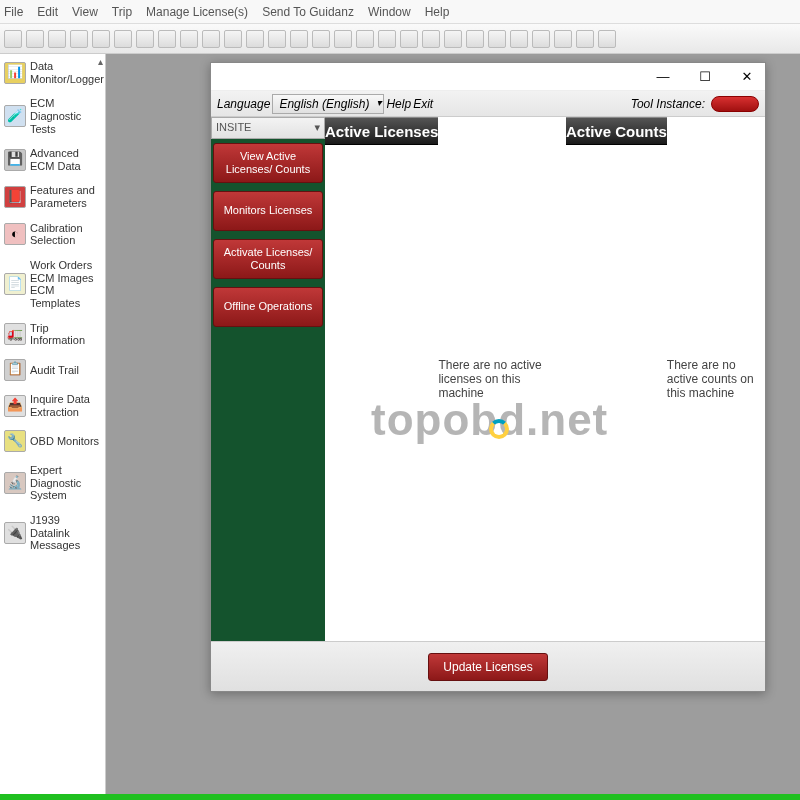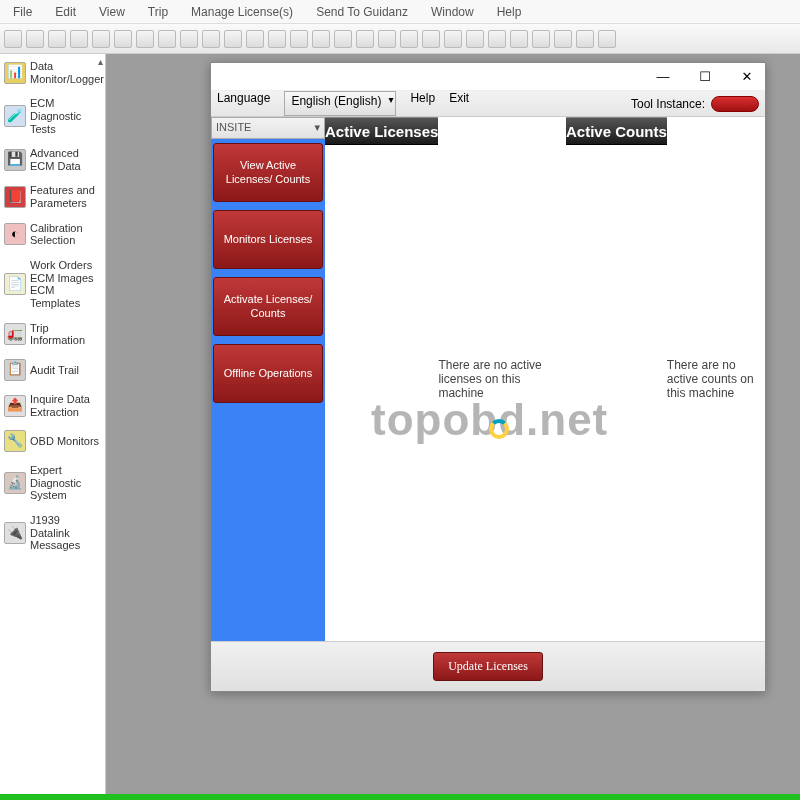--- a/index.html
+++ b/index.html
@@ -1,54 +1,54 @@
 <!DOCTYPE html>
 <html><head>
 <meta charset="utf-8">
 <style>
 * { box-sizing: border-box; margin: 0; padding: 0; font-family: 'Segoe UI', Tahoma, sans-serif; }
 body { width: 800px; height: 800px; background: #f0f0f0; overflow: hidden; }
 
 .menubar { height: 24px; background: #f8f8f8; display: flex; align-items: center; padding: 0 4px; font-size: 12px; color: #555; border-bottom: 1px solid #ddd; }
-.menubar span { margin-right: 14px; cursor: default; margin-left: 9px; }
+.menubar span { margin-right: 14px; cursor: default; }
 
 .toolbar { height: 30px; background: linear-gradient(#fafafa,#e8e8e8); border-bottom: 1px solid #ccc; display: flex; align-items: center; padding: 0 4px; gap: 4px; }
 .toolbar .tbtn { width: 18px; height: 18px; background: linear-gradient(#f5f5f5,#dcdcdc); border: 1px solid #bbb; border-radius: 2px; }
 
 .main { display: flex; height: calc(100% - 54px - 6px); }
 .sidebar { width: 106px; background: #fff; border-right: 1px solid #ccc; overflow-y: auto; font-size: 11px; position: relative; }
 .sidebar-item { display: flex; align-items: center; padding: 6px 4px; gap: 4px; line-height: 1.15; }
 .sidebar-item .sicon { width: 22px; height: 22px; flex-shrink: 0; border: 1px solid #aaa; border-radius: 2px; display:flex; align-items:center; justify-content:center; font-size: 13px; }
 .sidebar-item .stxt { flex: 1; color: #333; }
 .sidebar .scroll-arrow { position: absolute; right: 2px; top: 2px; font-size: 10px; color: #666; }
 
 .workspace { flex: 1; background: #9d9d9d; position: relative; }
 
 .dialog { position: absolute; left: 104px; top: 8px; width: 556px; height: 630px; background: #fff; border: 1px solid #888; box-shadow: 0 2px 10px rgba(0,0,0,.3); display: flex; flex-direction: column; }
 .titlebar { height: 28px; background: #fff; display: flex; align-items: center; justify-content: flex-end; padding: 0 6px; gap: 18px; border-bottom: 1px solid #eee;}
 .titlebar .winbtn { width: 24px; height: 18px; display: flex; align-items:center; justify-content:center; font-size: 13px; font-family: Arial; }
 
-.dlg-menubar { height: 26px; background: linear-gradient(#f2f2f2,#e6e6e6); display: flex; font-size: 12px; border-bottom: 1px solid #ccc; padding: 0 6px; gap: 14px; }
+.dlg-menubar { height: 26px; background: linear-gradient(#f2f2f2,#e6e6e6); display: flex; align-items: center; font-size: 12px; border-bottom: 1px solid #ccc; padding: 0 6px; gap: 2px; font-style: italic; }
 .lang-select { background: linear-gradient(#f8f8f8,#e0e0e0); border: 1px solid #aaa; padding: 2px 14px 2px 6px; font-size: 12px; position: relative; }
 .lang-select::after { content: '▾'; position: absolute; right: 2px; font-size: 10px; }
 .dlg-menubar .right { margin-left: auto; display: flex; align-items: center; gap: 6px;}
 .tool-badge { width: 48px; height: 16px; background: linear-gradient(#d83030,#a01010); border-radius: 8px; border: 1px solid #8a0000; }
 
 .dlg-body { flex: 1; display: flex; }
-.dlg-left { width: 114px; background: #3b82f6; display: flex; flex-direction: column; }
+.dlg-left { width: 114px; background: #14532d; display: flex; flex-direction: column; }
 .insite-select { height: 22px; background: linear-gradient(#f3f3f3,#e2e2e2); border: 1px solid #aaa; font-size: 11px; padding: 3px 4px; color: #555; position: relative;}
 .insite-select::after { content: '▾'; position: absolute; right: 4px; }
-.red-btn { margin: 4px 2px; height: 59px; background: linear-gradient(#c03838,#8c1818); border: 1px solid #661010; border-radius: 3px; color: #fff; font-size: 11px; display: flex; align-items: center; justify-content: center; text-align: center; padding: 13px 4px; line-height: 1.2; cursor: pointer; }
+.red-btn { margin: 4px 2px; height: 40px; background: linear-gradient(#c03838,#8c1818); border: 1px solid #661010; border-radius: 3px; color: #fff; font-size: 11px; display: flex; align-items: center; justify-content: center; text-align: center; padding: 13px 4px; line-height: 1.2; cursor: pointer; }
 
 .dlg-right { flex: 1; display: flex; flex-direction: row; }
 .section-header { height: 28px; background: linear-gradient(#555,#1a1a1a); color: #fff; font-weight: bold; font-size: 15px; display: flex; align-items: center; justify-content: center; border-top: 1px solid #888; border-bottom: 1px solid #000;}
 .section-body { flex: 1; background: #fff; display: flex; align-items: center; justify-content: center; font-size: 12px; color: #444; position: relative; }
 
 .dlg-footer { height: 50px; background: linear-gradient(#f0f0f0,#e0e0e0); display: flex; align-items: center; justify-content: center; border-top: 1px solid #ccc;}
-.update-btn { background: linear-gradient(#c03838,#8c1818); border: 1px solid #661010; border-radius: 3px; color: #fff; font-size: 12px; padding: 6px 14px; cursor: pointer; font-family: Liberation Serif, serif; }
+.update-btn { background: linear-gradient(#c03838,#8c1818); border: 1px solid #661010; border-radius: 3px; color: #fff; font-size: 12px; padding: 6px 14px; cursor: pointer; }
 
 .watermark { position: absolute; left: 160px; top: 332px; font-size: 44px; font-weight: bold; color: rgba(120,120,120,.55); pointer-events: none; letter-spacing: 1px; font-family: Arial; }
 .spinner { position: absolute; left: 278px; top: 356px; width: 20px; height: 20px; border: 4px solid #ffd040; border-top-color: #00a0c0; border-radius: 50%; }
 
 .header-full { position:absolute; left:0; top:0; height:28px; width:100%; background: linear-gradient(#555,#1a1a1a); z-index:-1;}
 .bottom-bar { height: 6px; background: #20c020; }
 </style>
 </head>
 <body>
 

